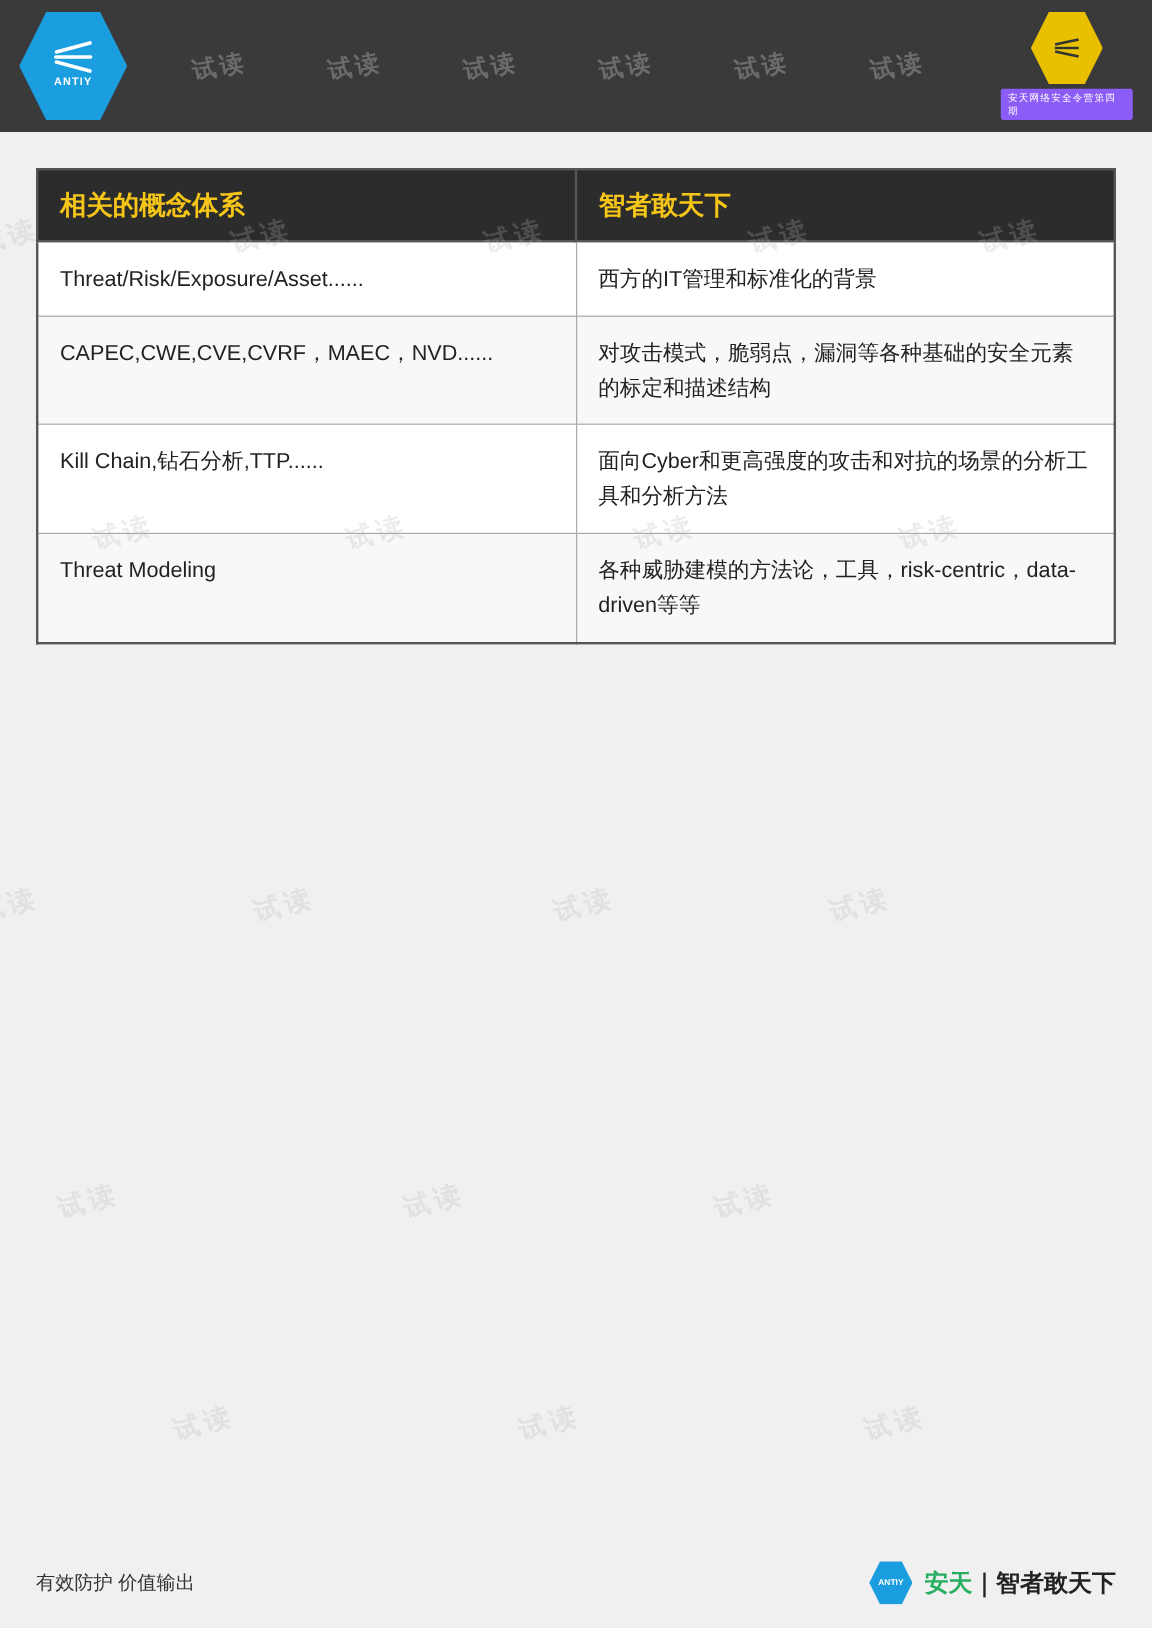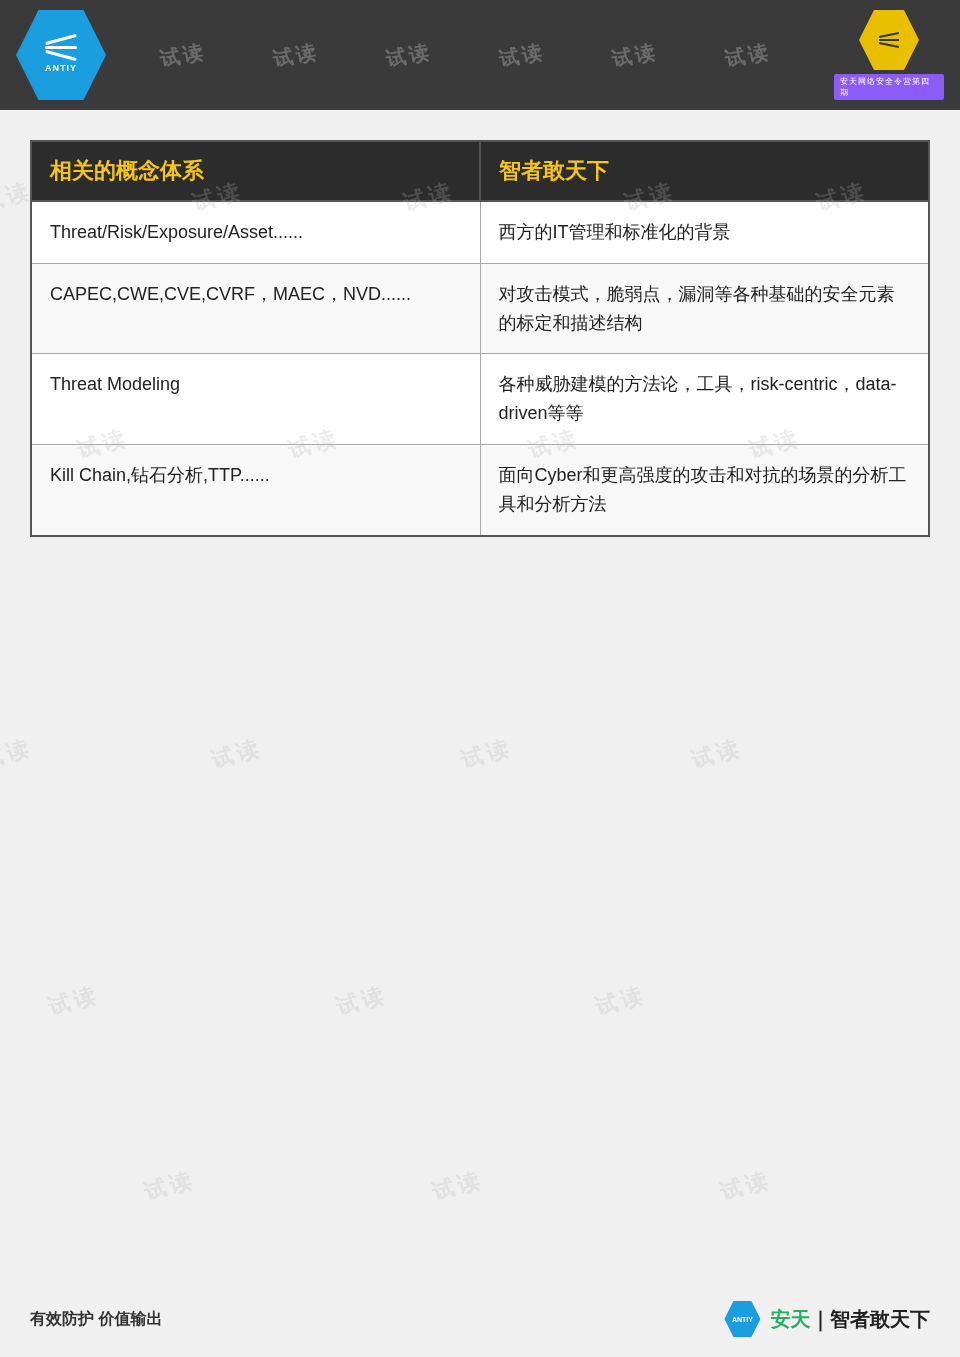--- a/index.html
+++ b/index.html
@@ -164,21 +164,21 @@
       right: 0;
       display: flex;
       align-items: center;
       justify-content: space-between;
       padding: 0 30px;
     }
 
     .footer-left {
       font-size: 16px;
       color: #333;
-      font-weight: bold;
+      font-weight: normal;
     }
 
     .footer-right {
       display: flex;
       align-items: center;
       gap: 4px;
     }
 
     .footer-logo {
       display: flex;
@@ -296,26 +296,26 @@
     <tbody id="table-body">
     <tr>
           <td>Threat/Risk/Exposure/Asset......</td>
           <td>西方的IT管理和标准化的背景</td>
         </tr>
         <tr>
           <td>CAPEC,CWE,CVE,CVRF，MAEC，NVD......</td>
           <td>对攻击模式，脆弱点，漏洞等各种基础的安全元素的标定和描述结构</td>
         </tr>
         <tr>
+          <td>Kill Chain,钻石分析,TTP......</td>
+          <td>面向Cyber和更高强度的攻击和对抗的场景的分析工具和分析方法</td>
+        </tr>
+        <tr>
           <td>Threat Modeling</td>
           <td>各种威胁建模的方法论，工具，risk-centric，data-driven等等</td>
-        </tr>
-        <tr>
-          <td>Kill Chain,钻石分析,TTP......</td>
-          <td>面向Cyber和更高强度的攻击和对抗的场景的分析工具和分析方法</td>
         </tr>
       </tbody>
   </table>
 </div>
 
 <div class="footer">
   <div class="footer-left">有效防护 价值输出</div>
   <div class="footer-right">
     <div class="footer-logo">
       <div class="footer-logo-hex">

